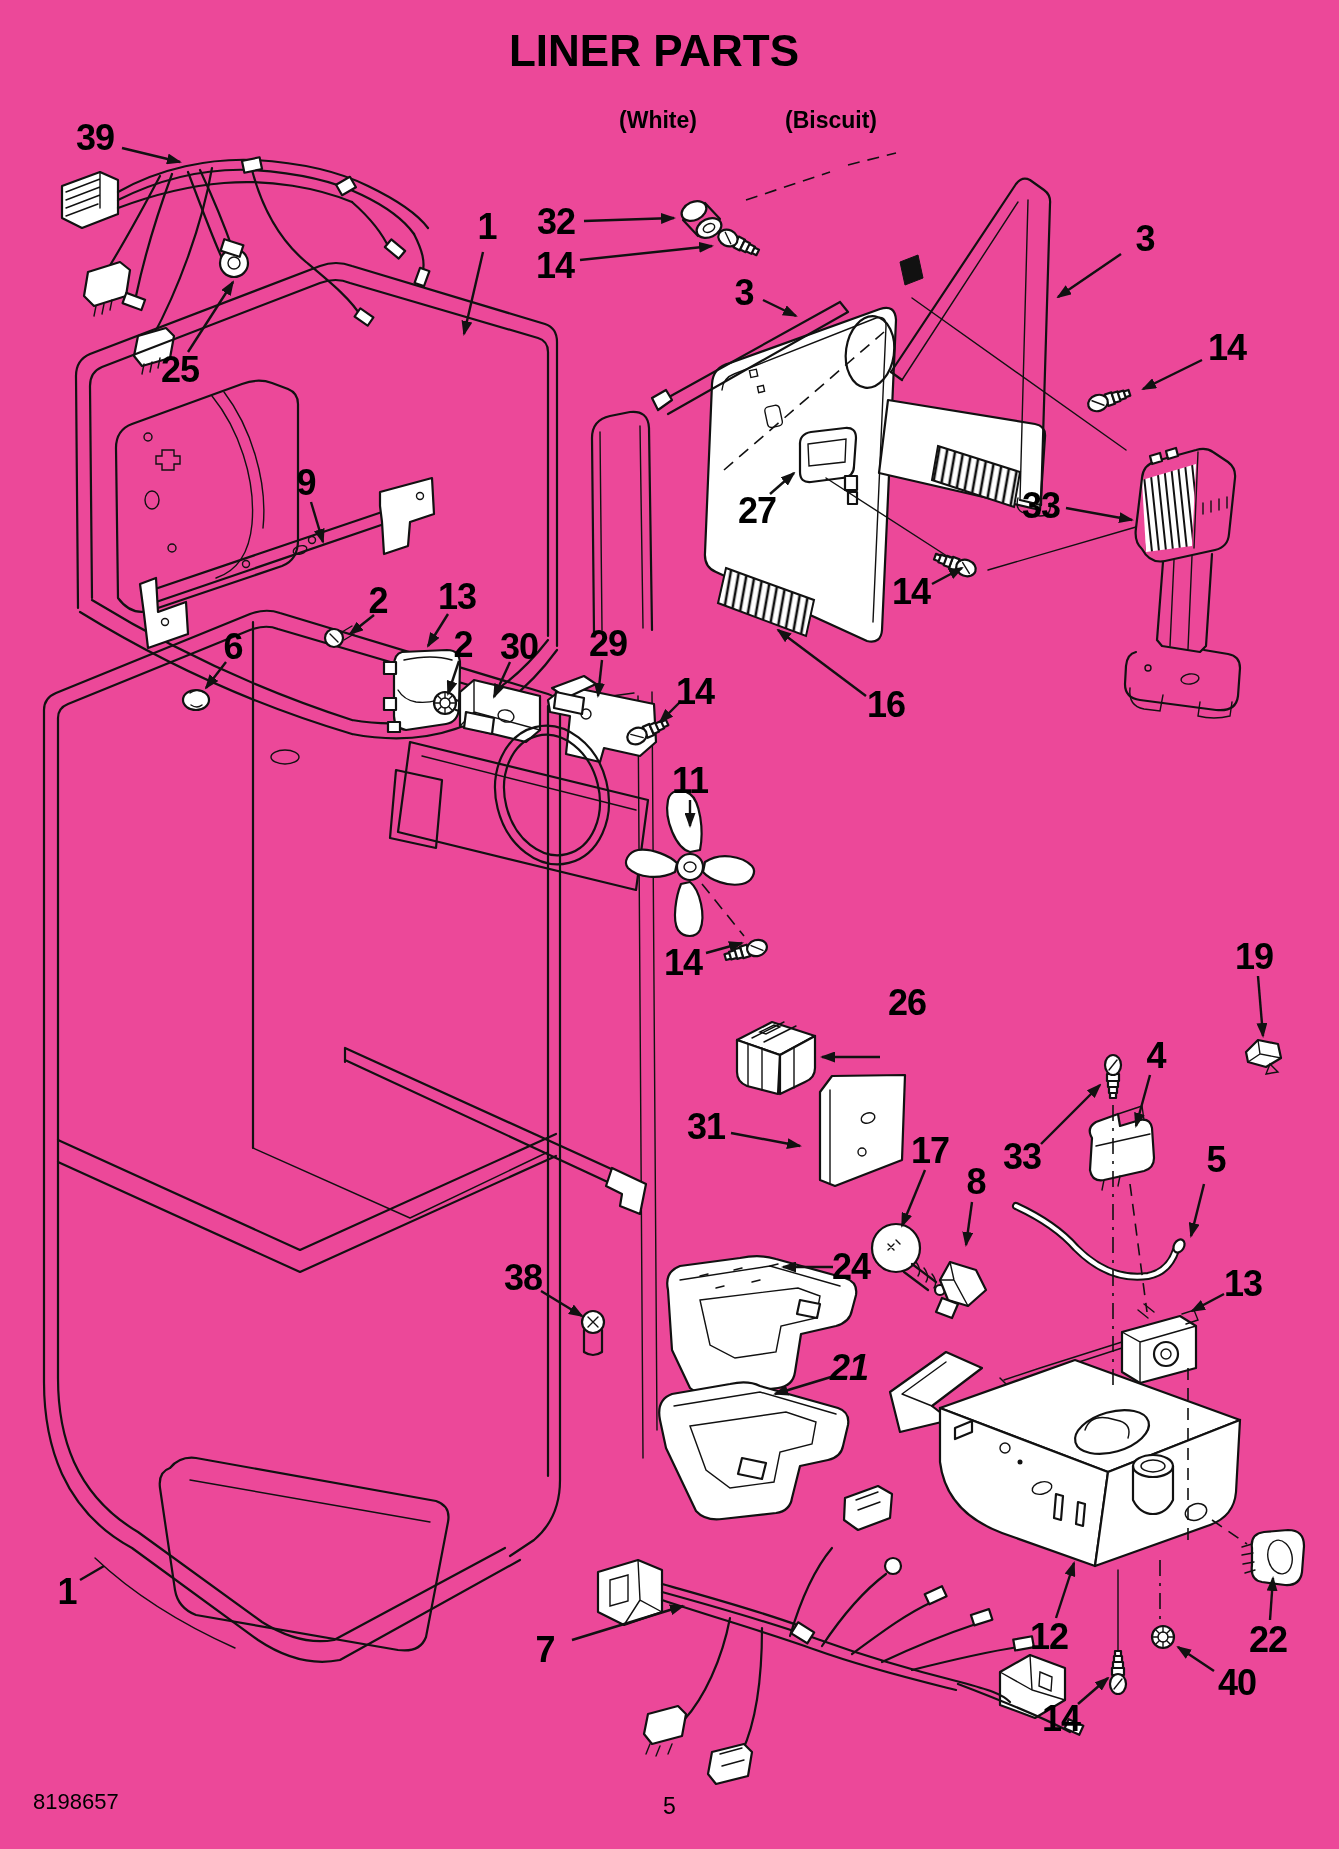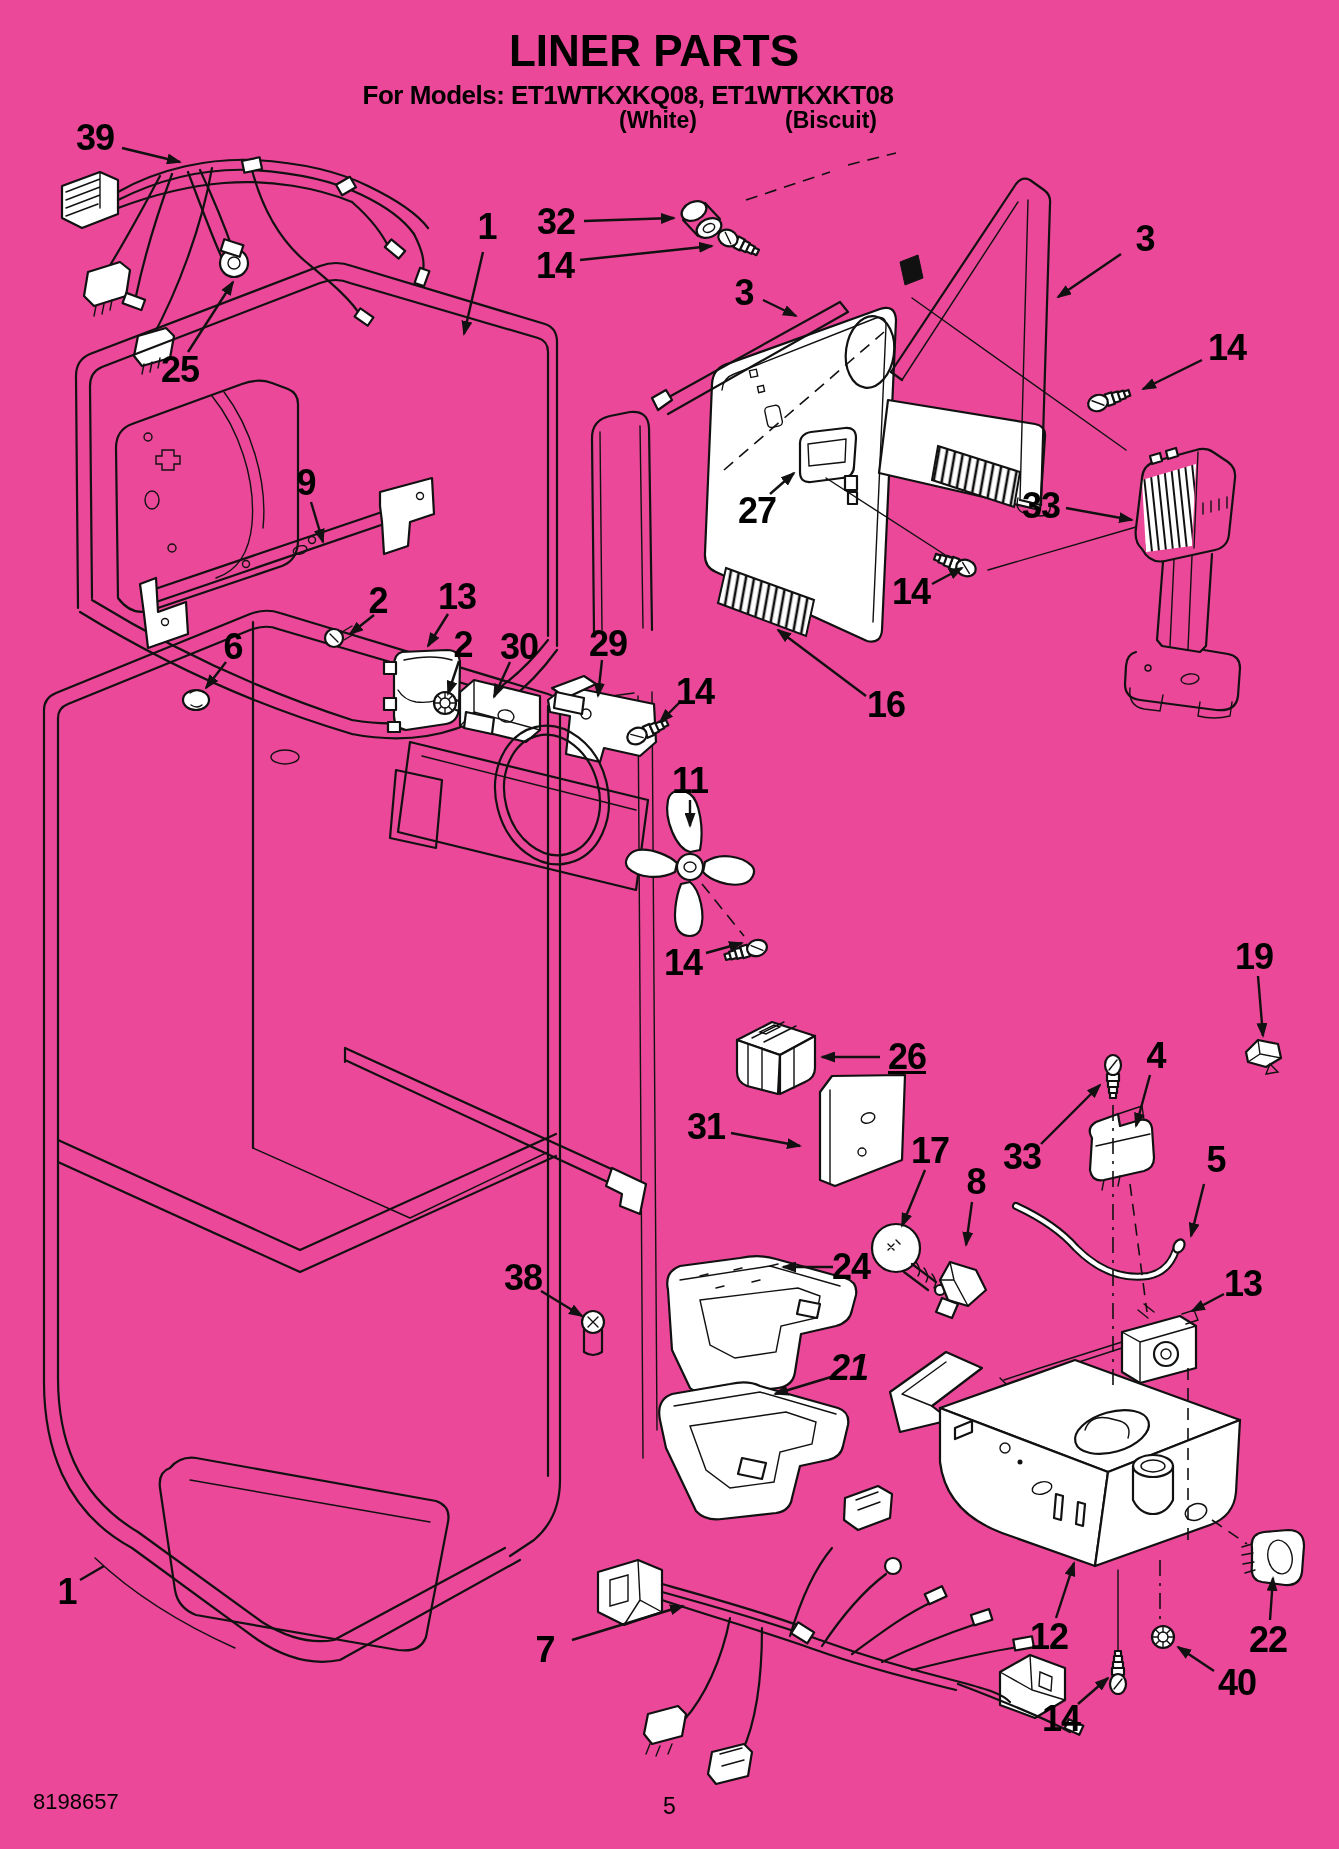--- a/index.html
+++ b/index.html
@@ -395,21 +395,20 @@
         <line x1="1056" y1="1618" x2="1074" y2="1563" class="leader" marker-end="url(#arrowhead)"></line>
         <line x1="1078" y1="1704" x2="1108" y2="1678" class="leader" marker-end="url(#arrowhead)"></line>
         <line x1="1214" y1="1671" x2="1178" y2="1647" class="leader" marker-end="url(#arrowhead)"></line>
         <line x1="1270" y1="1620" x2="1273" y2="1578" class="leader" marker-end="url(#arrowhead)"></line>
         <line x1="572" y1="1640" x2="683" y2="1606" class="leader" marker-end="url(#arrowhead)"></line>
         <line x1="80" y1="1580" x2="104" y2="1566" class="leader"></line>
       </g>
   </svg>
 
   <div class="hdr-title">LINER PARTS</div>
-  <div class="hdr-models">For Models: ET1WTKXKQ08, ET1WTKXKT08</div>
   <div class="hdr-color white">(White)</div>
   <div class="hdr-color biscuit">(Biscuit)</div>
   <div class="ftr-doc">8198657</div>
   <div class="ftr-page">5</div>
 
   <div id="callout-layer">
       <div class="callout" style="left: 95px; top: 138px;">39</div>
       <div class="callout" style="left: 180px; top: 370px;">25</div>
       <div class="callout" style="left: 487px; top: 227px;">1</div>
       <div class="callout" style="left: 556px; top: 222px;">32</div>
@@ -425,21 +424,21 @@
       <div class="callout" style="left: 378px; top: 601px;">2</div>
       <div class="callout" style="left: 457px; top: 597px;">13</div>
       <div class="callout" style="left: 463px; top: 645px;">2</div>
       <div class="callout" style="left: 519px; top: 647px;">30</div>
       <div class="callout" style="left: 608px; top: 644px;">29</div>
       <div class="callout" style="left: 695px; top: 692px;">14</div>
       <div class="callout" style="left: 233px; top: 647px;">6</div>
       <div class="callout" style="left: 690px; top: 781px;">11</div>
       <div class="callout" style="left: 683px; top: 963px;">14</div>
       <div class="callout" style="left: 1254px; top: 957px;">19</div>
-      <div class="callout" style="left: 907px; top: 1057px; text-decoration: underline;">26</div>
+      <div class="callout" style="left: 907px; top: 1003px;">26</div>
       <div class="callout" style="left: 706px; top: 1127px;">31</div>
       <div class="callout" style="left: 930px; top: 1151px;">17</div>
       <div class="callout" style="left: 976px; top: 1182px;">8</div>
       <div class="callout" style="left: 1022px; top: 1157px;">33</div>
       <div class="callout" style="left: 1156px; top: 1056px;">4</div>
       <div class="callout" style="left: 1216px; top: 1160px;">5</div>
       <div class="callout" style="left: 1243px; top: 1284px; text-align: center;">13</div>
       <div class="callout" style="left: 851px; top: 1267px;">24</div>
       <div class="callout" style="left: 849px; top: 1368px; font-style: italic;">21</div>
       <div class="callout" style="left: 523px; top: 1278px;">38</div>

